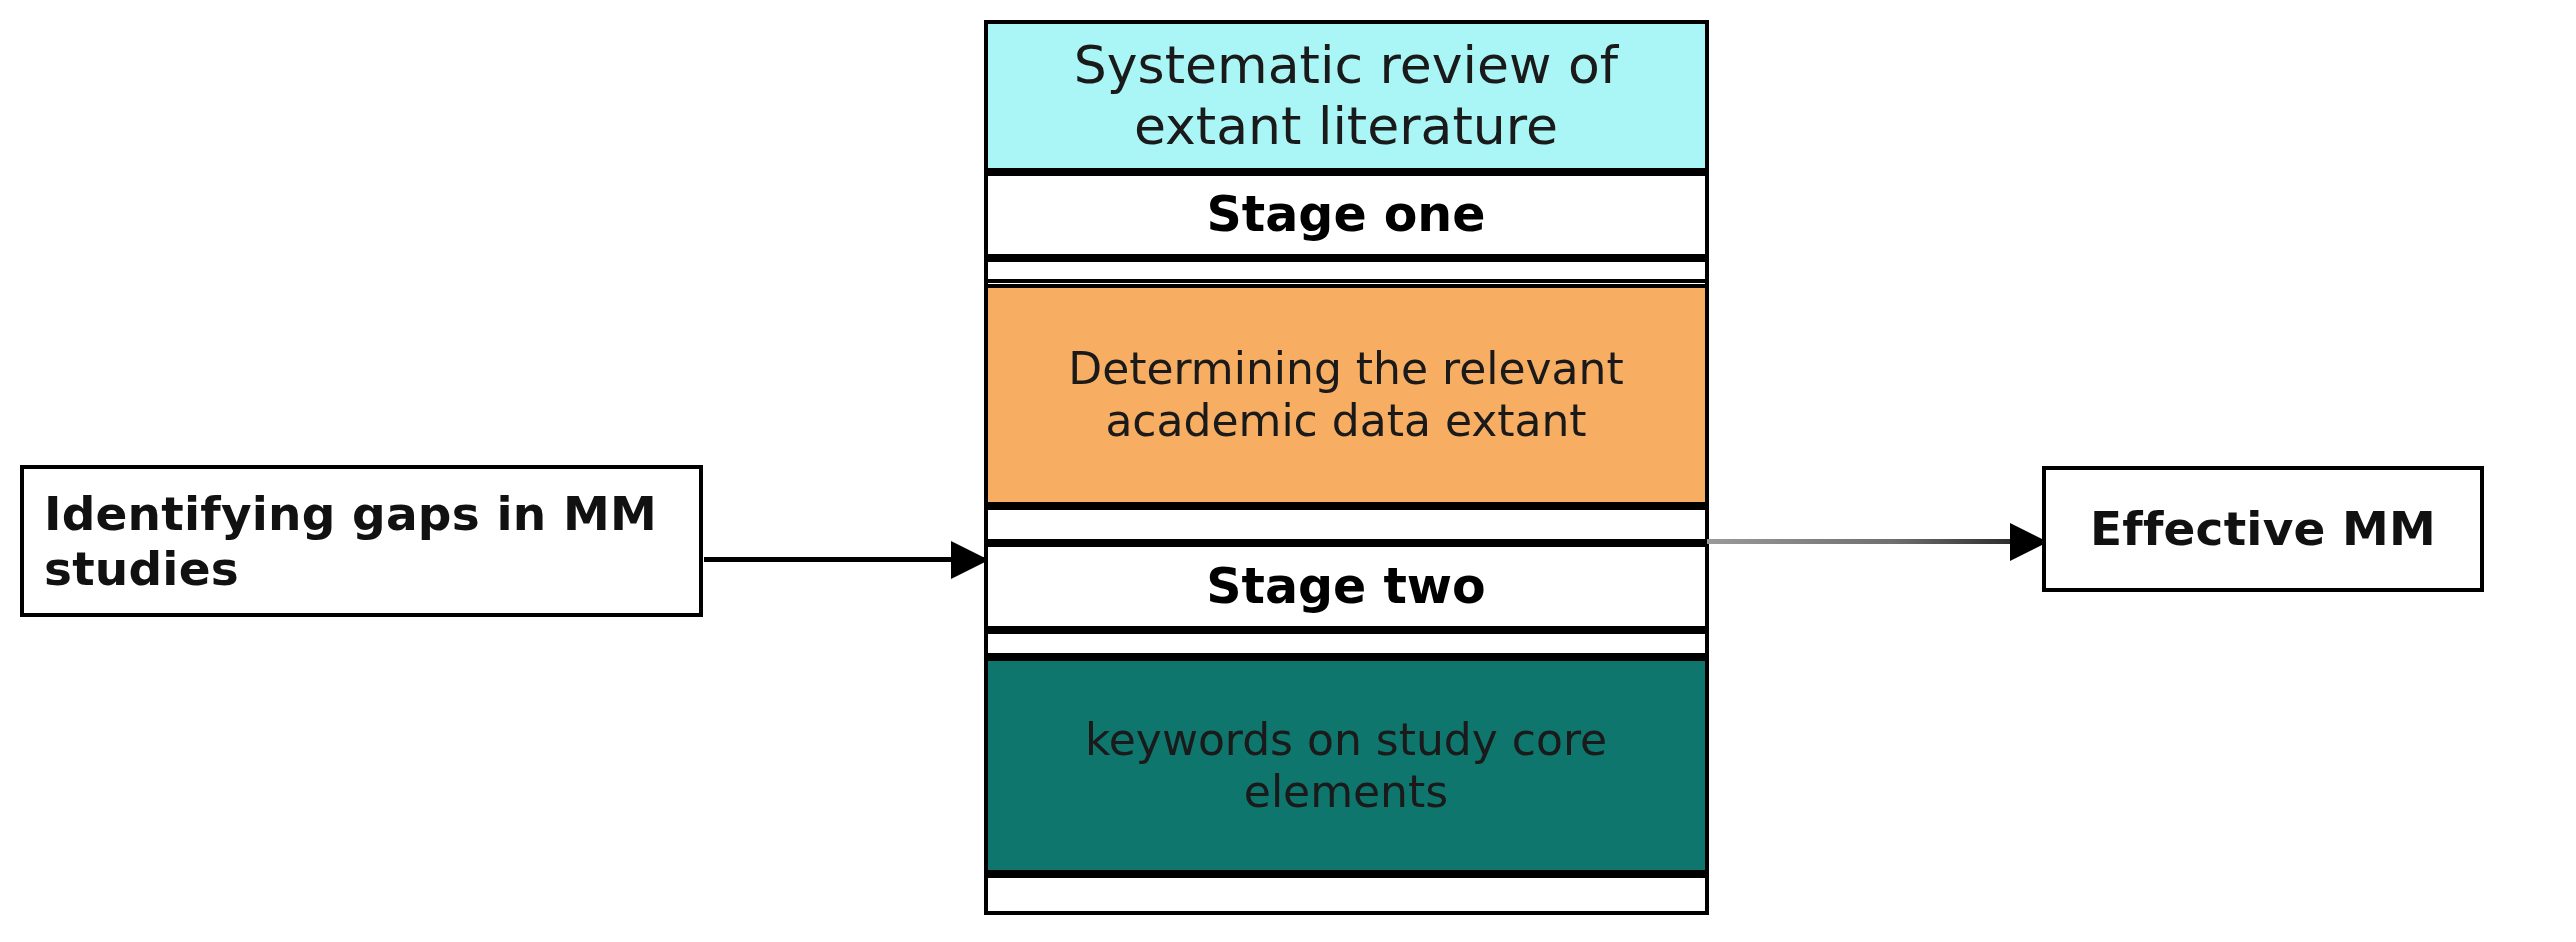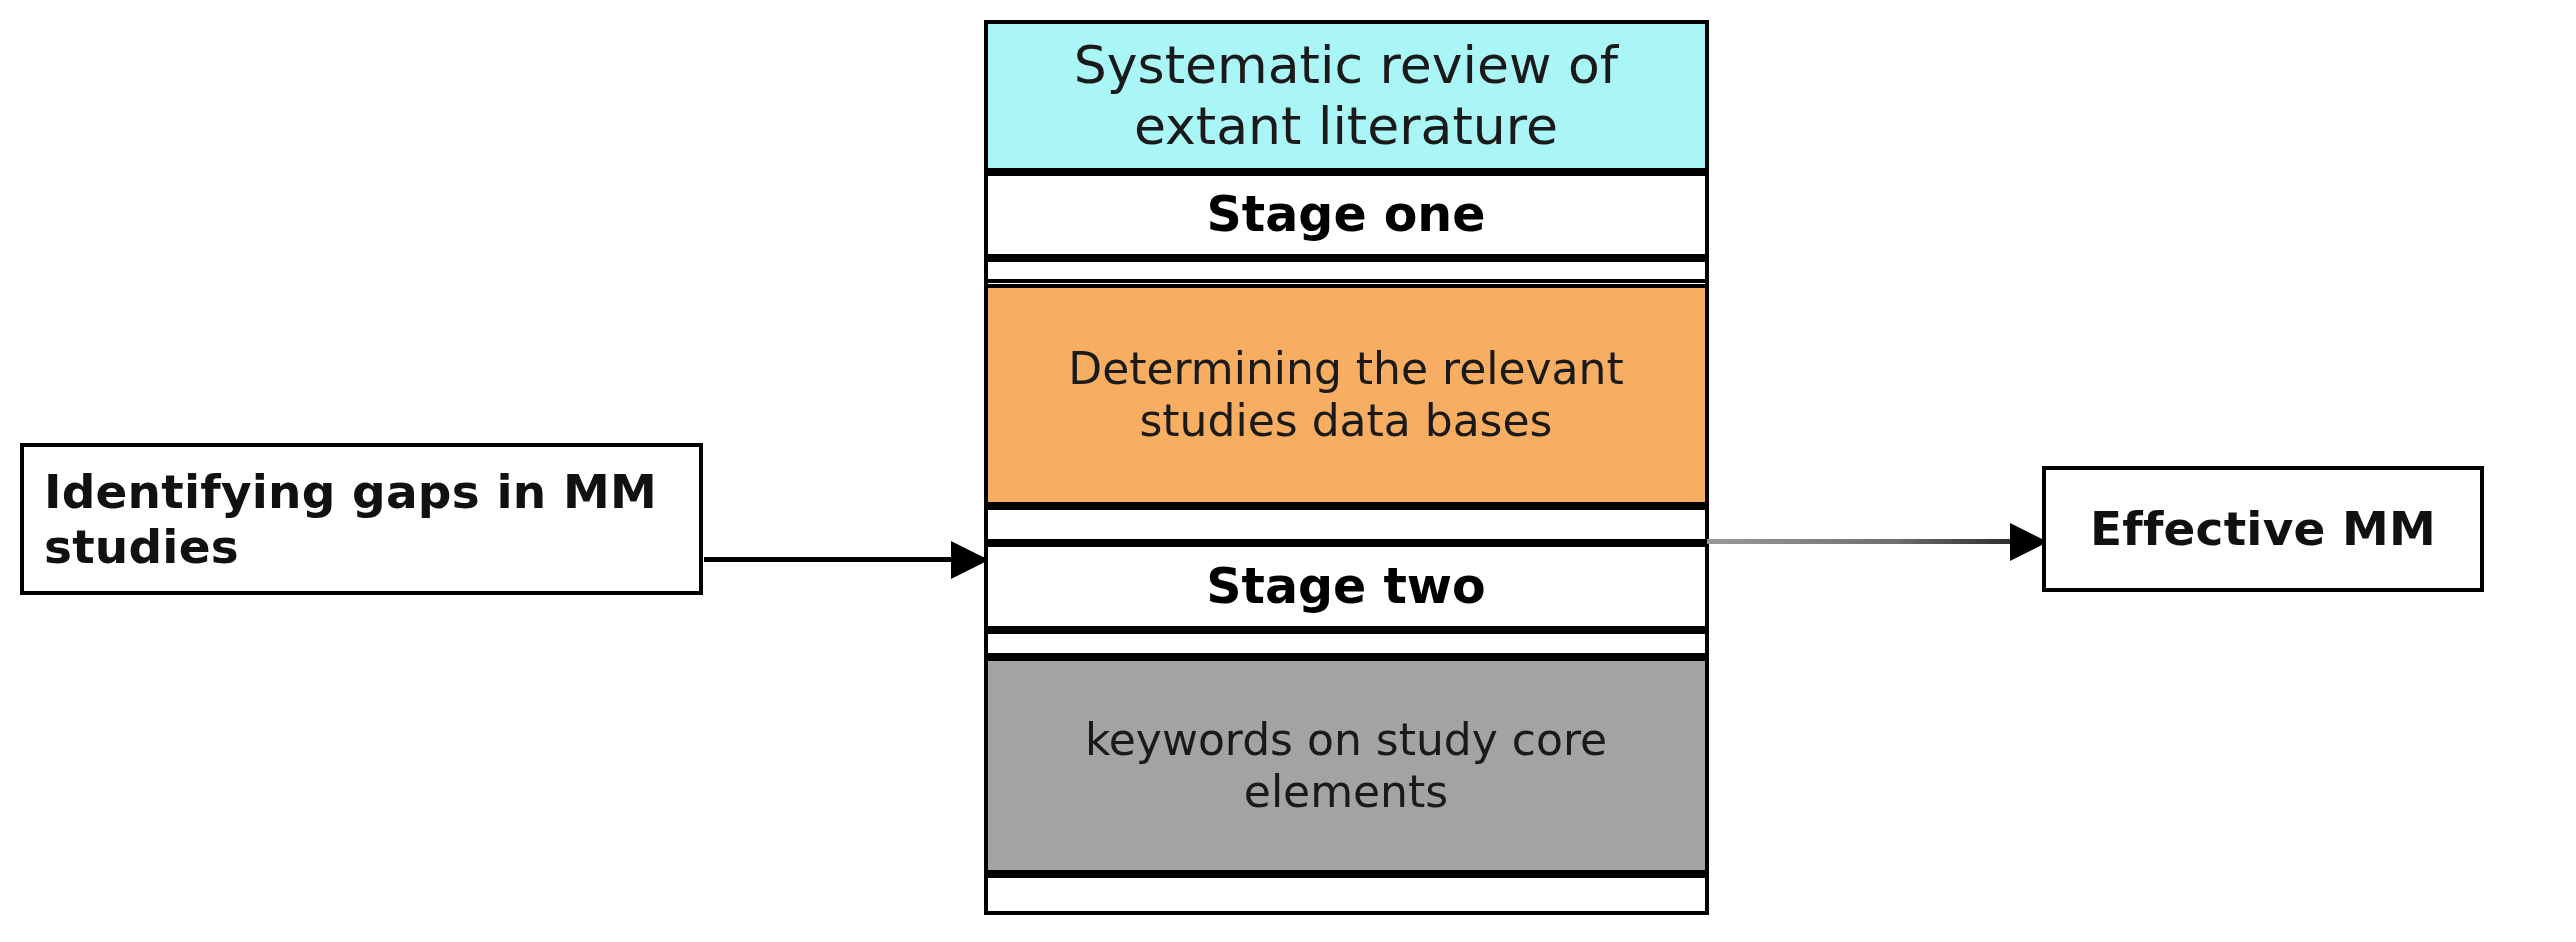--- a/index.html
+++ b/index.html
@@ -36,21 +36,21 @@
     background: #ffffff;
     border: 4.5px solid #000000;
     font-weight: bold;
     font-size: 47px;
     letter-spacing: 0.2px;
     padding: 0 12.7px;
   }
 
   #left-box {
     left: 20px;
-    top: 443px;
+    top: 465px;
     width: 683px;
     height: 152px;
     justify-content: flex-start;
     text-align: left;
     padding-left: 20px;
   }
   #left-box .txt { width: 100%; display: block; }
 
   #right-box {
     left: 2042px;
@@ -169,36 +169,36 @@
 
     <div class="row row-white-label" id="row-1" style="top: 152px; height: 86px; background: rgb(255, 255, 255);">
       <span class="txt">Stage one</span>
     </div>
 
     <div class="row row-spacer" id="row-2" style="top: 238px; height: 25px; background: rgb(255, 255, 255);">
       <span class="txt"></span>
     </div>
 
     <div class="row row-orange" id="row-3" style="top: 264px; height: 222px; background: rgb(248, 174, 98);">
-      <span class="txt">Determining the relevant studies data bases</span>
+      <span class="txt">Determining the relevant academic data extant</span>
     </div>
 
     <div class="row row-spacer" id="row-4" style="top: 486px; height: 37px; background: rgb(255, 255, 255);">
       <span class="txt"></span>
     </div>
 
     <div class="row row-white-label" id="row-5" style="top: 523px; height: 87px; background: rgb(255, 255, 255);">
       <span class="txt">Stage two</span>
     </div>
 
     <div class="row row-spacer" id="row-6" style="top: 610px; height: 27px; background: rgb(255, 255, 255);">
       <span class="txt"></span>
     </div>
 
-    <div class="row row-orange" id="row-7" style="top: 637px; height: 217px; background: #a3a3a3;">
+    <div class="row row-orange" id="row-7" style="top: 637px; height: 217px; background: #0f766e;">
       <span class="txt">keywords on study core elements</span>
     </div>
 
     <div class="row row-spacer" id="row-8" style="top: 854px; height: 41px; background: rgb(255, 255, 255);">
       <span class="txt"></span>
     </div>
 
   </div>
 
   <div class="arrow" id="arrow-center-to-right">

